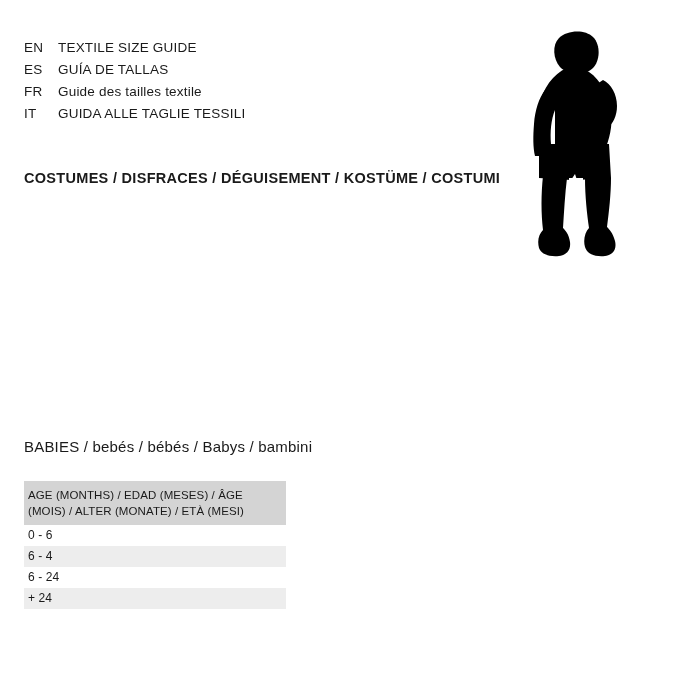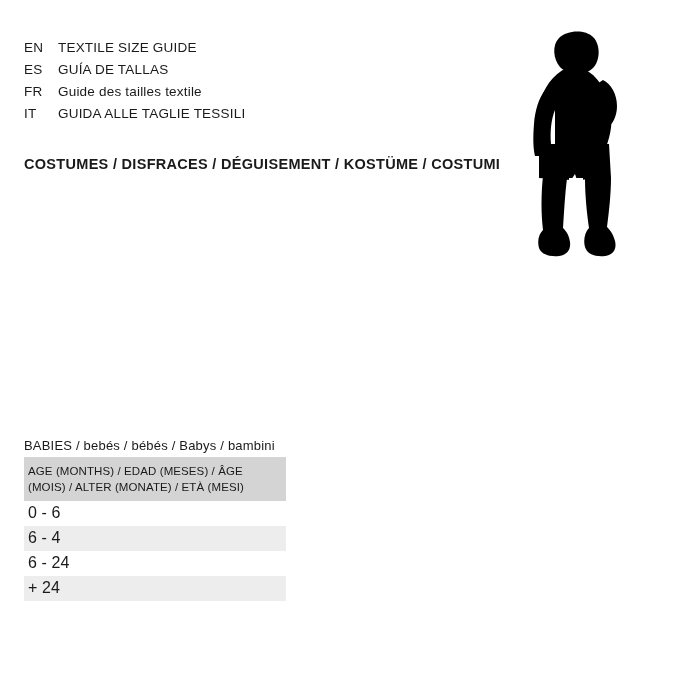--- a/index.html
+++ b/index.html
@@ -36,21 +36,21 @@
   }
   .lang-text {
     flex: 1 1 auto;
     white-space: nowrap;
   }
 
   
   .costumes-heading {
     position: absolute;
     left: 24px;
-    top: 156px;
+    top: 170px;
     font-size: 14.5px;
     font-weight: bold;
     letter-spacing: 0.3px;
     white-space: nowrap;
   }
 
   
   .silhouette {
     position: absolute;
     left: 505px;
@@ -65,41 +65,41 @@
   }
 
   
   .table-section {
     position: absolute;
     left: 24px;
     top: 438px;
     width: 262px;
   }
   .table-title {
-    font-size: 13px;
+    font-size: 15px;
     letter-spacing: 0.2px;
-    margin-bottom: 4px;
+    margin-bottom: 26px;
     white-space: nowrap;
   }
   table.size-table {
     border-collapse: collapse;
     width: 262px;
     table-layout: fixed;
   }
   table.size-table th {
     background: #d4d4d4;
     text-align: left;
     font-weight: normal;
     font-size: 11.5px;
     line-height: 1.35;
     padding: 7px 6px 6px 4px;
     letter-spacing: 0.1px;
   }
   table.size-table td {
-    font-size: 16px;
+    font-size: 12px;
     padding: 3px 6px 4px 4px;
     letter-spacing: 0.1px;
     height: 14px;
     margin-top: 16px;
   }
   table.size-table tr.row-alt td {
     background: #ededed;
   }
   table.size-table tr.row-plain td {
     background: #ffffff;

